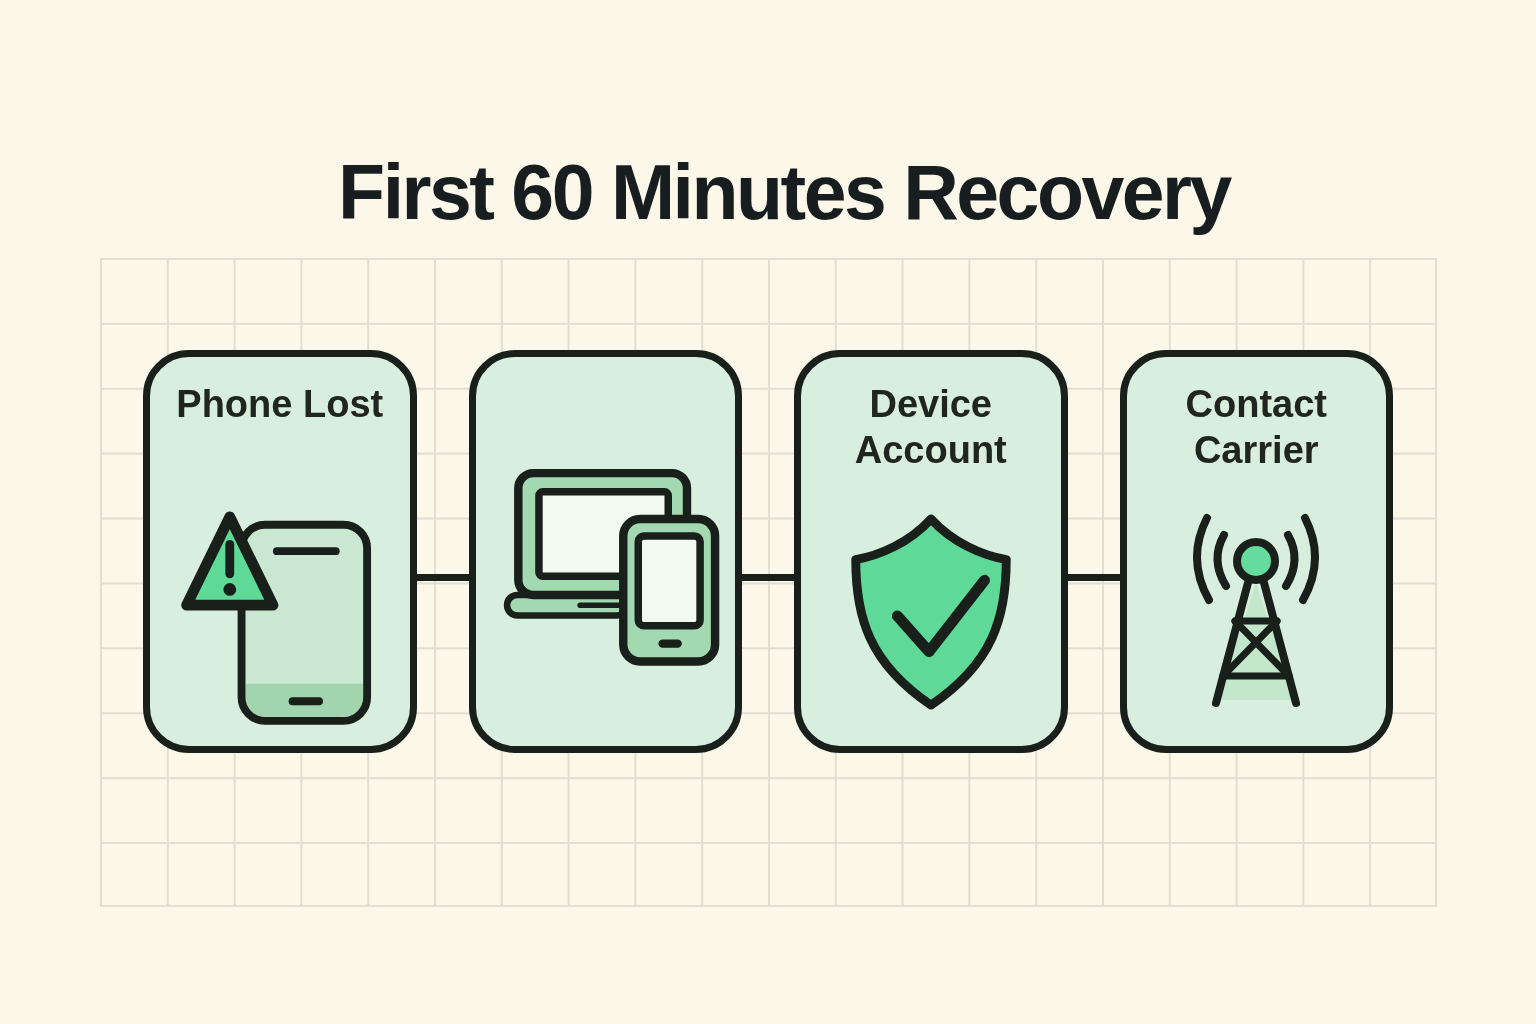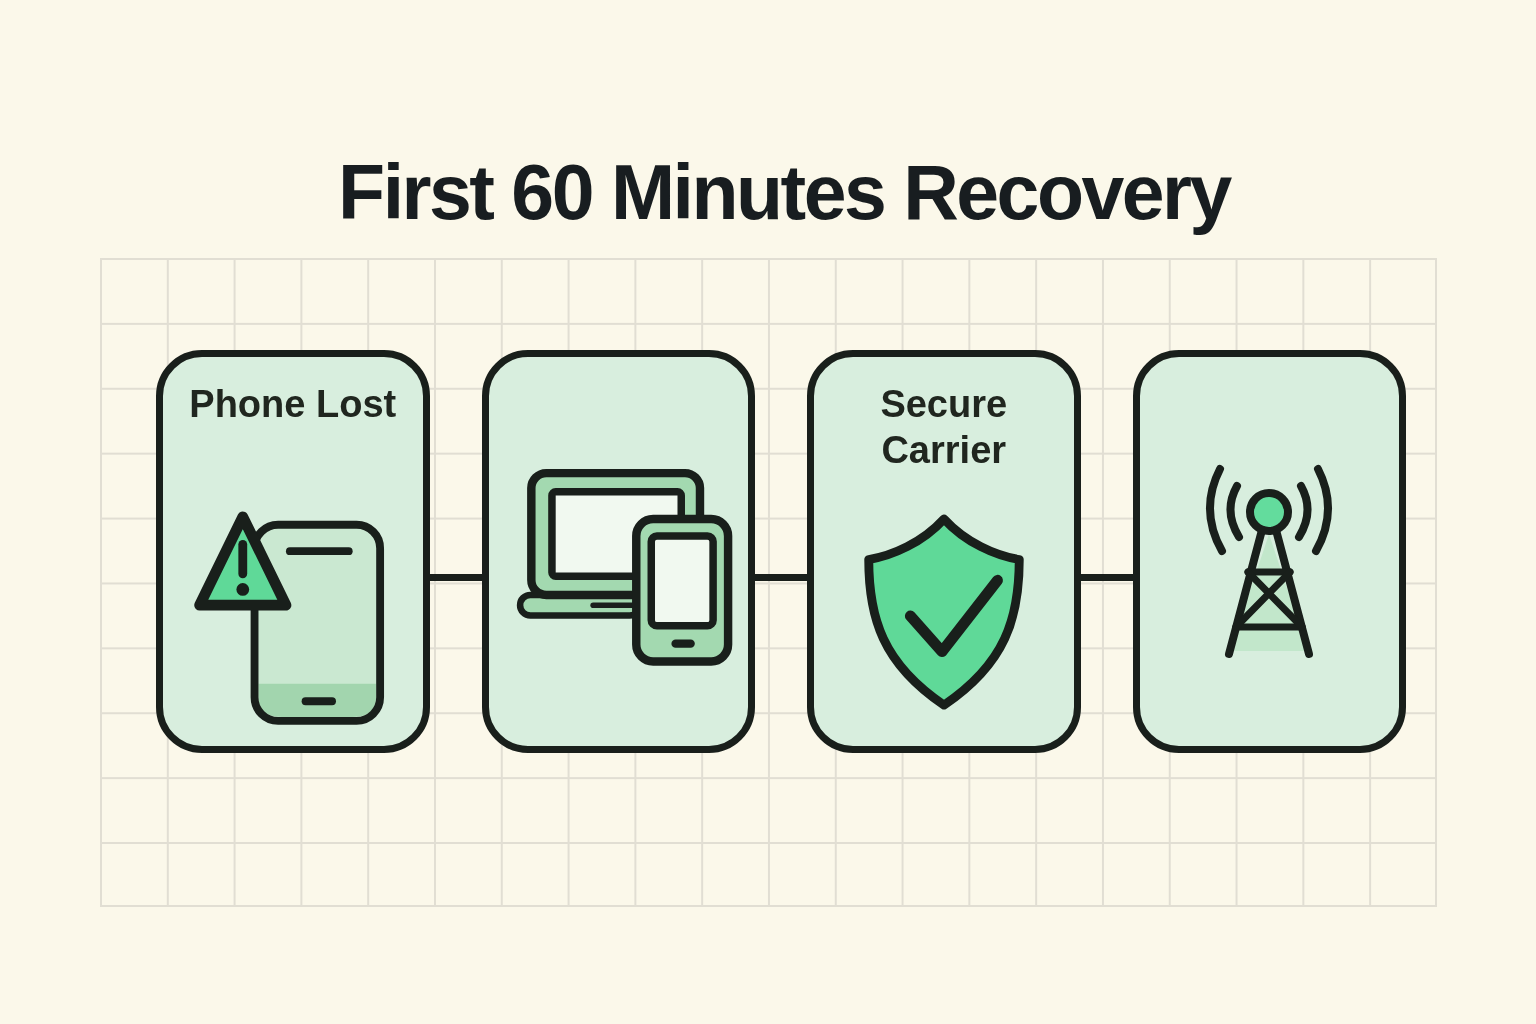--- a/index.html
+++ b/index.html
@@ -25,21 +25,21 @@
     font-size:77px;font-weight:700;letter-spacing:-2.5px;
     color:#181D20;
     z-index:3;
   }
   .connector-line{
     position:absolute;left:280px;top:574px;width:976px;height:7px;
     background:#191F1B;z-index:1;
   }
   .cards-row{
     position:absolute;left:143px;top:350px;width:1250px;height:403px;
-    display:flex;gap:52px;z-index:2;margin-left:13px;
+    display:flex;gap:52px;z-index:2;
   }
   .step-card{
     flex:1;box-sizing:border-box;
     background:#D8EEDE;
     border:7px solid #191F1B;
     border-radius:46px;
     display:flex;flex-direction:column;align-items:center;
     padding-top:24px;
   }
   .card-label{
@@ -94,30 +94,31 @@
         <line x1="96" y1="155" x2="142" y2="155" stroke="#191F1B" stroke-width="6" stroke-linecap="round"></line>
 
         <rect x="142" y="63" width="98" height="152" rx="18" fill="#A3D9B0" stroke="#191F1B" stroke-width="9"></rect>
         <rect x="158" y="81" width="66" height="96" rx="6" fill="#F1F9F0" stroke="#191F1B" stroke-width="8"></rect>
         <line x1="184" y1="196" x2="200" y2="196" stroke="#191F1B" stroke-width="9" stroke-linecap="round"></line>
       </svg>
     </div>
   </div>
 
   <div class="step-card">
-    <div class="card-label">Secure Carrier</div>
+    <div class="card-label">Device Account</div>
     <div class="icon-wrap">
       <svg width="180" height="203" viewBox="0 0 180 205">
         <path d="M90 8 C112 32 142 45 166 49 C166 108 152 154 90 196 C28 154 14 108 14 49 C38 45 68 32 90 8 Z" fill="#5FD998" stroke="#191F1B" stroke-width="9" stroke-linejoin="round"></path>
         <path d="M56 106 L88 142 L144 70" fill="none" stroke="#191F1B" stroke-width="11" stroke-linecap="round" stroke-linejoin="round"></path>
       </svg>
     </div>
   </div>
 
   <div class="step-card">
+    <div class="card-label">Contact Carrier</div>
     <div class="icon-wrap">
       <svg width="220" height="200" viewBox="0 0 220 200">
 
         <polygon points="110,70 71,187 149,187" fill="#C2E7CB"></polygon>
 
         <path d="M61 5 Q40 46 63 87" fill="none" stroke="#191F1B" stroke-width="8" stroke-linecap="round"></path>
         <path d="M78 22 Q64 47 80 73" fill="none" stroke="#191F1B" stroke-width="8" stroke-linecap="round"></path>
         <path d="M159 5 Q180 46 157 87" fill="none" stroke="#191F1B" stroke-width="8" stroke-linecap="round"></path>
         <path d="M142 22 Q156 47 140 73" fill="none" stroke="#191F1B" stroke-width="8" stroke-linecap="round"></path>
 

